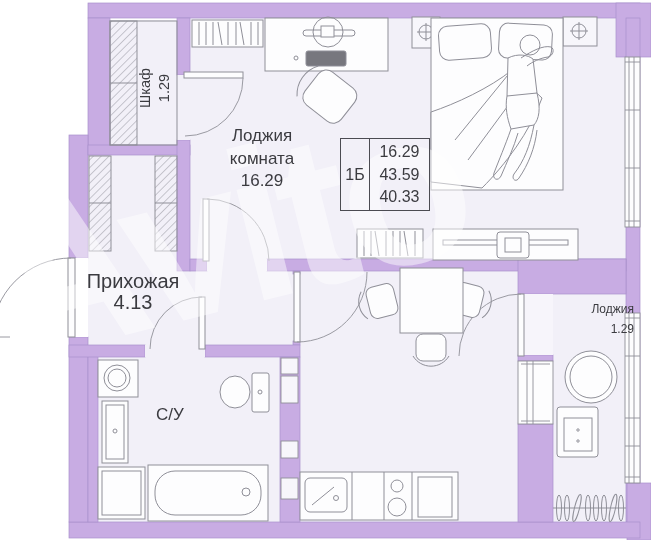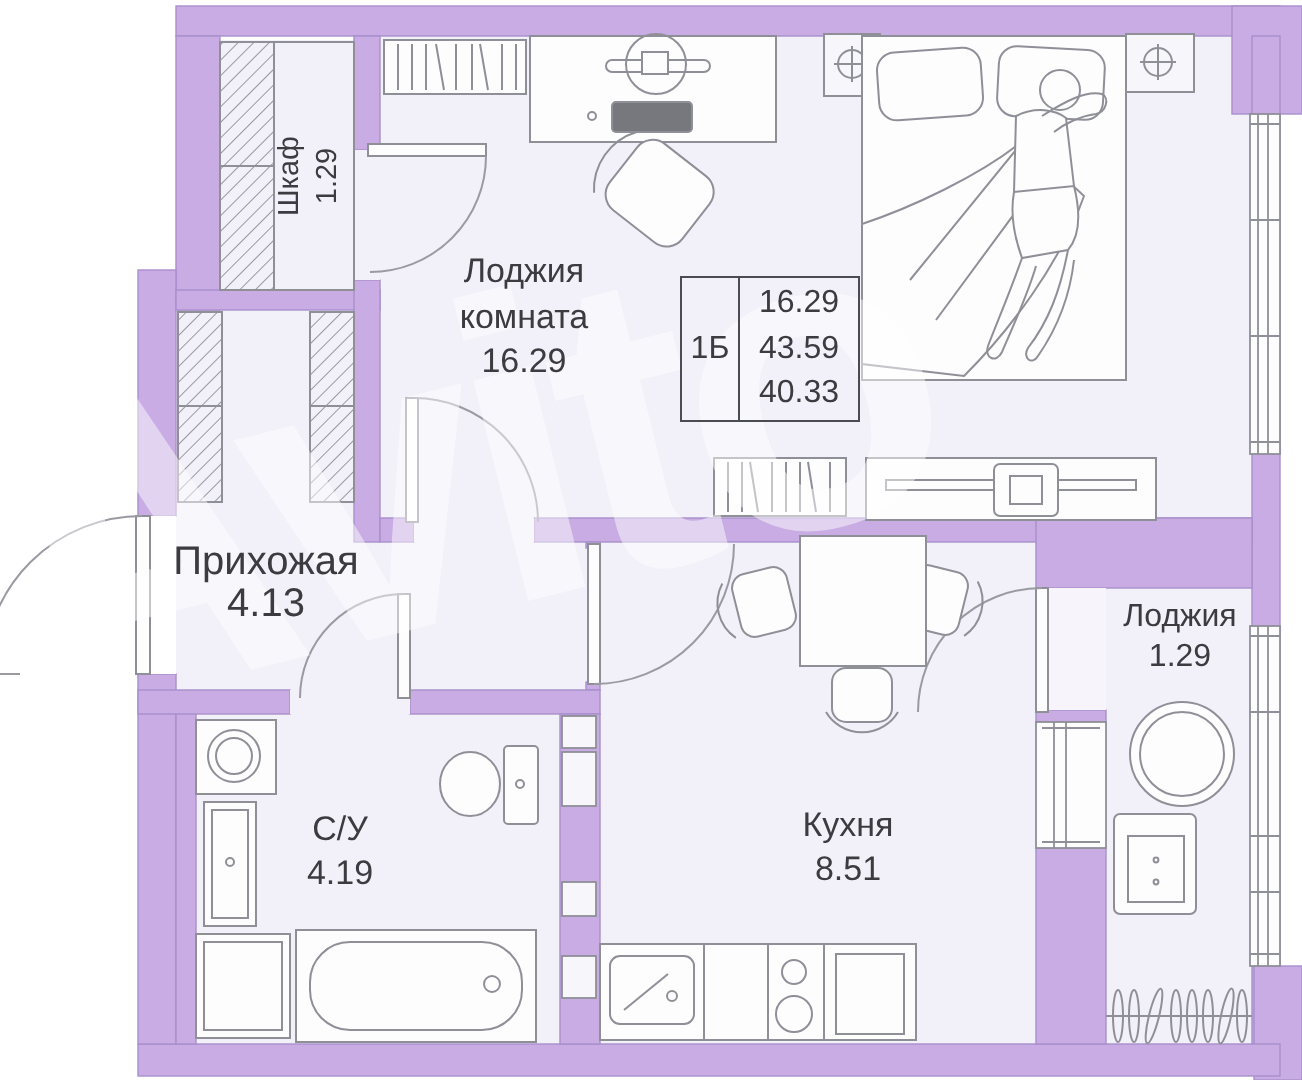--- a/index.html
+++ b/index.html
@@ -7,21 +7,21 @@
   #plan svg{position:absolute;left:0;top:0;z-index:1;}
   .room-label{position:absolute;z-index:3;text-align:center;color:#3b3b40;}
   .room-name{font-size:17px;line-height:23px;}
   .room-area{font-size:17px;line-height:22px;}
   .label-living{left:200px;top:124px;width:124px;}
   .label-hallway{left:72px;top:271px;width:122px;font-size:16px;}
   .label-hallway .room-name,.label-hallway .room-area{font-size:20px;line-height:21px;}
   .label-bathroom{left:120px;top:403px;width:100px;}
   .label-kitchen{left:363px;top:401px;width:122px;}
   .label-loggia{left:546px;top:299px;width:88px;}
-  .label-loggia .room-name,.label-loggia .room-area{font-size:16px;line-height:20px;}
+  .label-loggia .room-name,.label-loggia .room-area{font-size:12px;line-height:20px;text-align:right;}
   .label-closet{left:113px;top:66px;width:90px;height:44px;transform:rotate(-90deg);}
   .label-closet .room-name,.label-closet .room-area{font-size:14.5px;line-height:19px;}
   .info-table{position:absolute;z-index:3;left:340px;top:138px;width:88px;height:71px;
     border:1.6px solid #4b4b52;display:flex;color:#3b3b40;background:transparent;}
   .info-left{width:28px;border-right:1.6px solid #4b4b52;display:flex;align-items:center;
     justify-content:center;font-size:16px;}
   .info-right{flex:1;display:flex;flex-direction:column;justify-content:space-evenly;
     text-align:center;font-size:16px;}
   .watermark{position:absolute;z-index:2;left:-15px;top:110px;font-size:215px;font-weight:bold;
     letter-spacing:-10px;color:rgba(255,255,255,0.48);transform:rotate(-14deg);
@@ -280,25 +280,20 @@
   <div class="room-label label-living">
     <div class="room-name">Лоджия комната</div>
     <div class="room-area">16.29</div>
   </div>
   <div class="room-label label-hallway">
     <div class="room-name">Прихожая</div>
     <div class="room-area">4.13</div>
   </div>
   <div class="room-label label-bathroom">
     <div class="room-name">С/У</div>
-    <div class="room-area">4.19</div>
-  </div>
-  <div class="room-label label-kitchen">
-    <div class="room-name">Кухня</div>
-    <div class="room-area">8.51</div>
   </div>
   <div class="room-label label-loggia">
     <div class="room-name">Лоджия</div>
     <div class="room-area">1.29</div>
   </div>
 
   <div class="info-table">
     <div class="info-left">1Б</div>
     <div class="info-right">
       <div>16.29</div>

